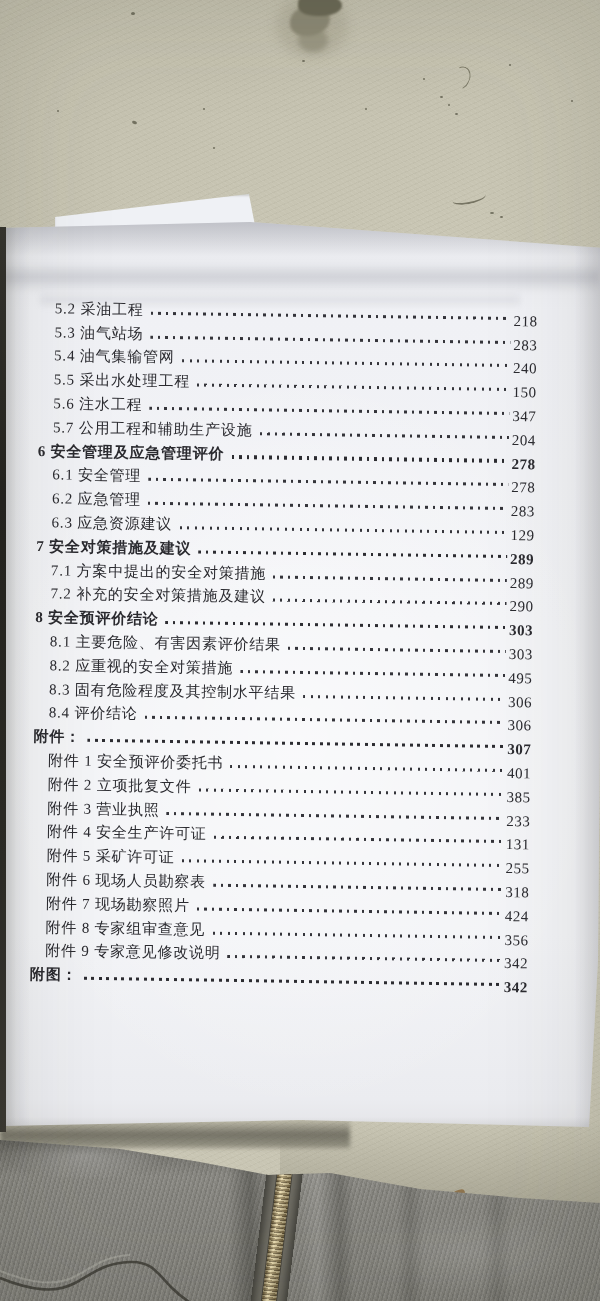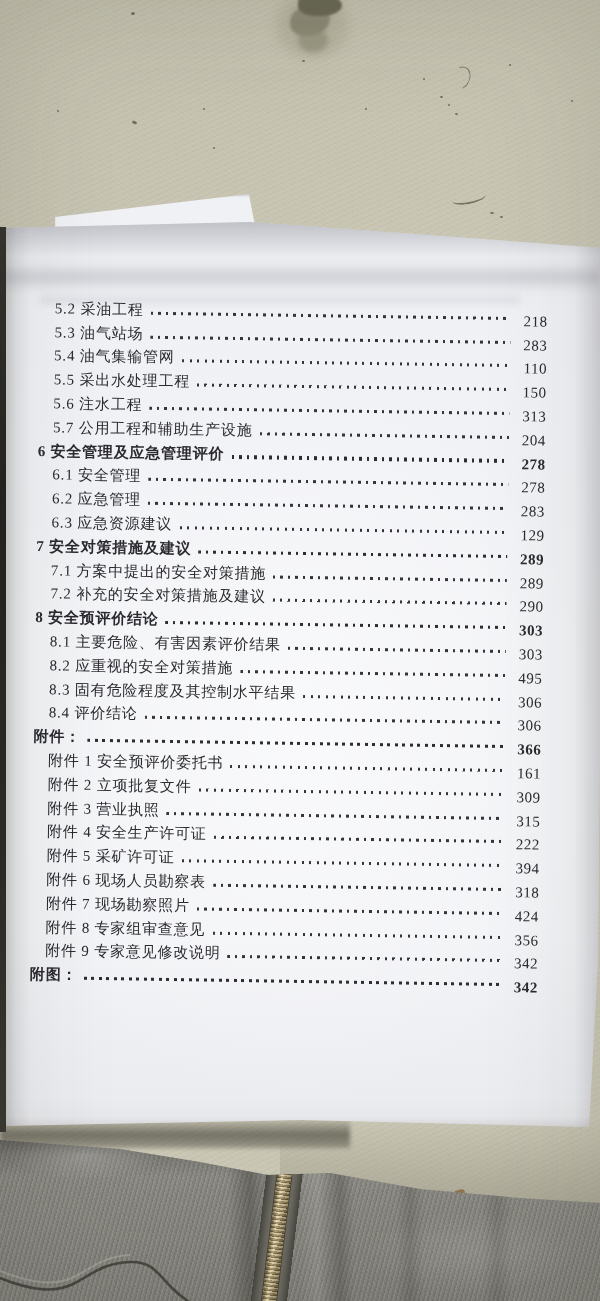--- a/index.html
+++ b/index.html
@@ -58,21 +58,21 @@
     background:linear-gradient(180deg,#35342e,#23221e 30%,#2b2a25 70%,#3a3832);z-index:5;}
 
   
   .toc{position:absolute;left:34px;top:76px;width:514px;
     transform:rotate(0.85deg);transform-origin:0 0;
     color:var(--text,#2b2b30);font-size:15px;}
   .row{display:flex;align-items:flex-end;height:23.8px;white-space:nowrap;}
   .row .lbl{padding-bottom:2px;letter-spacing:0.8px;}
   .row .dots{flex:1;height:3px;margin:0 3px 7px 7px;
     background-image:repeating-linear-gradient(90deg,#34343a 0 2.3px,transparent 2.3px 7.5px);}
-  .row .pg{min-width:34px;text-align:right;padding-bottom:2px;transform:translateY(5px);letter-spacing:0.5px;}
+  .row .pg{min-width:34px;text-align:left;padding-bottom:2px;transform:translateY(5px);letter-spacing:0.5px;}
   .row.lvl0{padding-left:6px;}
   .row.lvl1{padding-left:21px;}
   .row.bold{font-weight:700;}
   .row.bold .dots{height:3.2px;
     background-image:repeating-linear-gradient(90deg,#2c2c31 0 2.7px,transparent 2.7px 7.5px);}
 
   
   .under-page-shadow{position:absolute;left:0;top:1118px;width:350px;height:30px;
     background:linear-gradient(180deg,transparent,rgba(45,44,36,0.55) 55%,rgba(45,44,36,0.30));
     filter:blur(2px);}
@@ -160,31 +160,31 @@
           <span class="pg">218</span>
         </div>
         <div class="row lvl1">
           <span class="lbl">5.3 油气站场</span>
           <span class="dots"></span>
           <span class="pg">283</span>
         </div>
         <div class="row lvl1">
           <span class="lbl">5.4 油气集输管网</span>
           <span class="dots"></span>
-          <span class="pg">110</span>
+          <span class="pg">240</span>
         </div>
         <div class="row lvl1">
           <span class="lbl">5.5 采出水处理工程</span>
           <span class="dots"></span>
           <span class="pg">150</span>
         </div>
         <div class="row lvl1">
           <span class="lbl">5.6 注水工程</span>
           <span class="dots"></span>
-          <span class="pg">313</span>
+          <span class="pg">347</span>
         </div>
         <div class="row lvl1">
           <span class="lbl">5.7 公用工程和辅助生产设施</span>
           <span class="dots"></span>
           <span class="pg">204</span>
         </div>
         <div class="row lvl0 bold">
           <span class="lbl">6 安全管理及应急管理评价</span>
           <span class="dots"></span>
           <span class="pg">278</span>
@@ -240,46 +240,46 @@
           <span class="pg">306</span>
         </div>
         <div class="row lvl1">
           <span class="lbl">8.4 评价结论</span>
           <span class="dots"></span>
           <span class="pg">306</span>
         </div>
         <div class="row lvl0 bold">
           <span class="lbl">附件：</span>
           <span class="dots"></span>
-          <span class="pg">366</span>
+          <span class="pg">307</span>
         </div>
         <div class="row lvl1">
           <span class="lbl">附件 1 安全预评价委托书</span>
           <span class="dots"></span>
-          <span class="pg">161</span>
+          <span class="pg">401</span>
         </div>
         <div class="row lvl1">
           <span class="lbl">附件 2 立项批复文件</span>
           <span class="dots"></span>
-          <span class="pg">309</span>
+          <span class="pg">385</span>
         </div>
         <div class="row lvl1">
           <span class="lbl">附件 3 营业执照</span>
           <span class="dots"></span>
-          <span class="pg">315</span>
+          <span class="pg">233</span>
         </div>
         <div class="row lvl1">
           <span class="lbl">附件 4 安全生产许可证</span>
           <span class="dots"></span>
-          <span class="pg">222</span>
+          <span class="pg">131</span>
         </div>
         <div class="row lvl1">
           <span class="lbl">附件 5 采矿许可证</span>
           <span class="dots"></span>
-          <span class="pg">394</span>
+          <span class="pg">255</span>
         </div>
         <div class="row lvl1">
           <span class="lbl">附件 6 现场人员勘察表</span>
           <span class="dots"></span>
           <span class="pg">318</span>
         </div>
         <div class="row lvl1">
           <span class="lbl">附件 7 现场勘察照片</span>
           <span class="dots"></span>
           <span class="pg">424</span>

